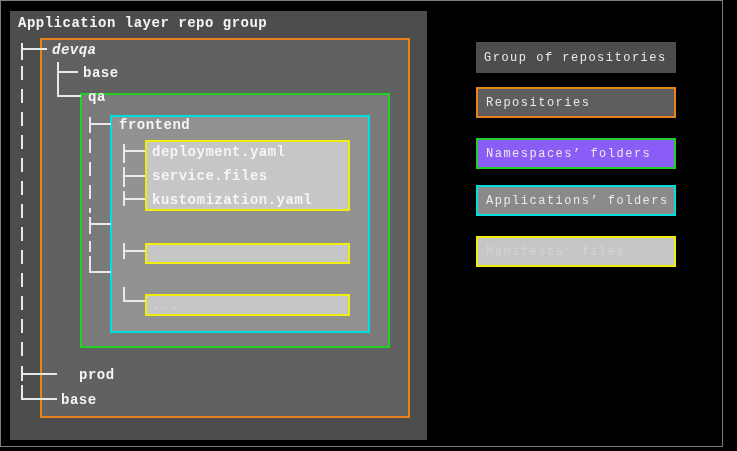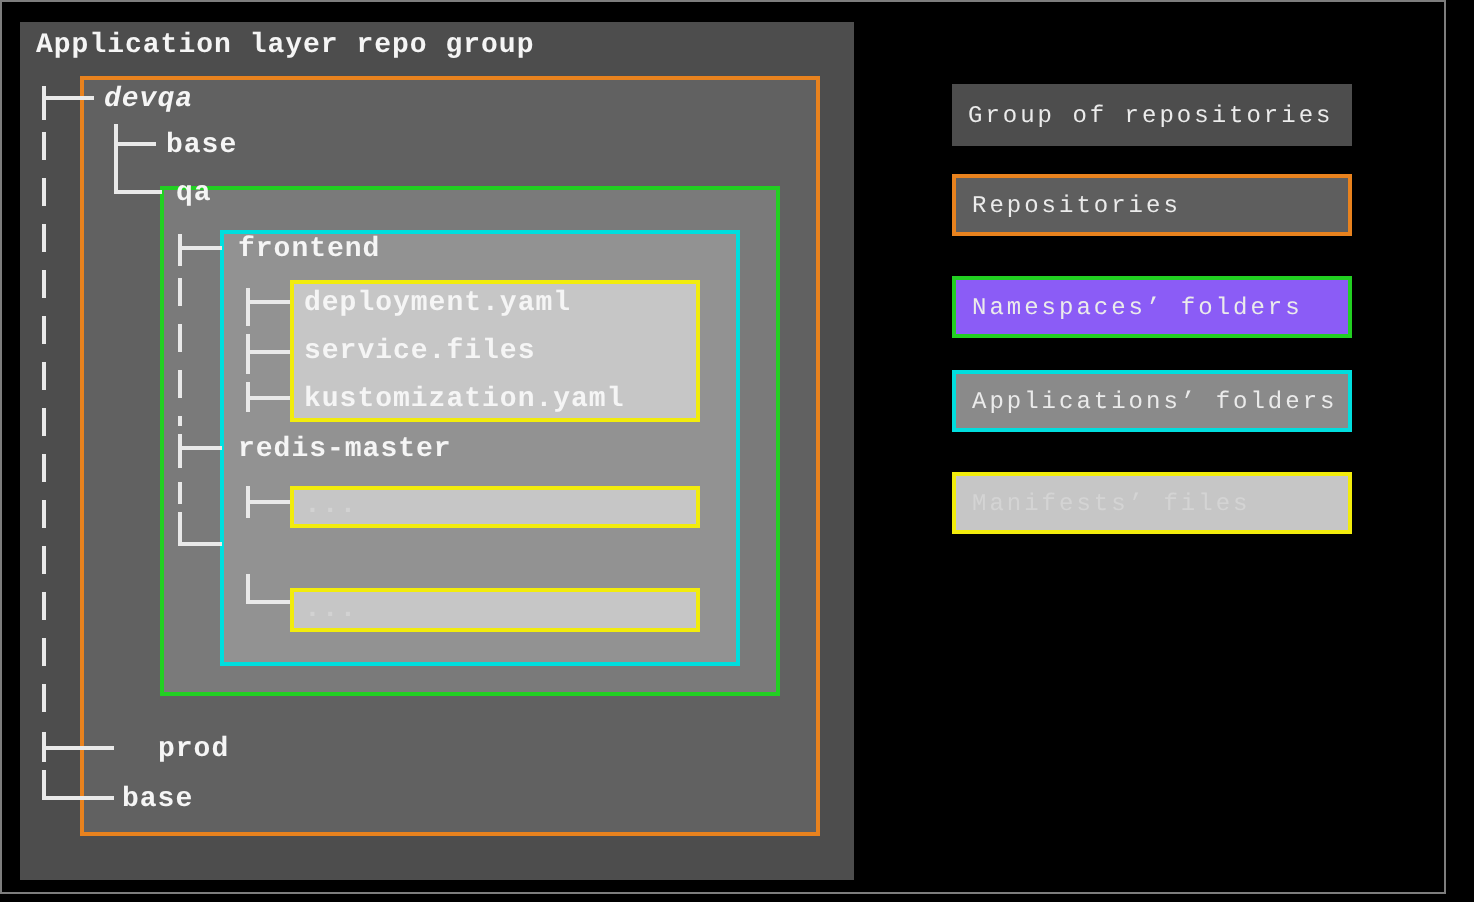--- a/index.html
+++ b/index.html
@@ -84,21 +84,20 @@
   <div class="h" style="left:123px;top:300px;width:22px;"></div>
 
   <div class="lbl" style="left:18px;top:15px;">Application layer repo group</div>
   <div class="lbl" style="left:52px;top:42px;font-style:italic;">devqa</div>
   <div class="lbl" style="left:83px;top:65px;">base</div>
   <div class="lbl" style="left:88px;top:89px;">qa</div>
   <div class="lbl" style="left:119px;top:117px;">frontend</div>
   <div class="lbl" style="left:152px;top:144px;">deployment.yaml</div>
   <div class="lbl" style="left:152px;top:168px;">service.files</div>
   <div class="lbl" style="left:152px;top:192px;">kustomization.yaml</div>
-  <div class="lbl" style="left:119px;top:217px;">redis-master</div>
   <div class="lbl dim" style="left:152px;top:245px;">...</div>
   <div class="lbl dim" style="left:152px;top:297px;">...</div>
   <div class="lbl" style="left:61px;top:367px;margin-left:18px;">prod</div>
   <div class="lbl" style="left:61px;top:392px;">base</div>
 
   <div class="legend-item li-0" style="top:42px;">
     <span>Group of repositories</span>
   </div>
   <div class="legend-item li-1" style="top:87px;text-align:right;">
     <span>Repositories</span>

